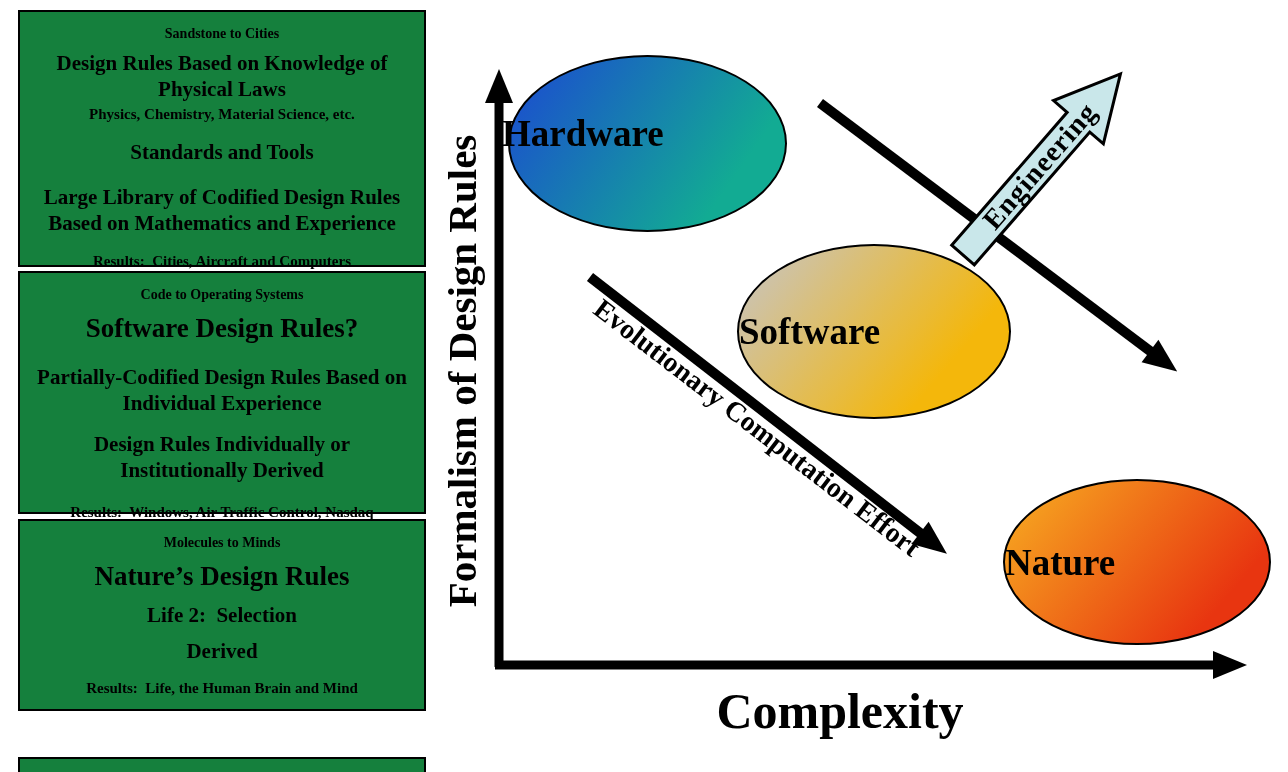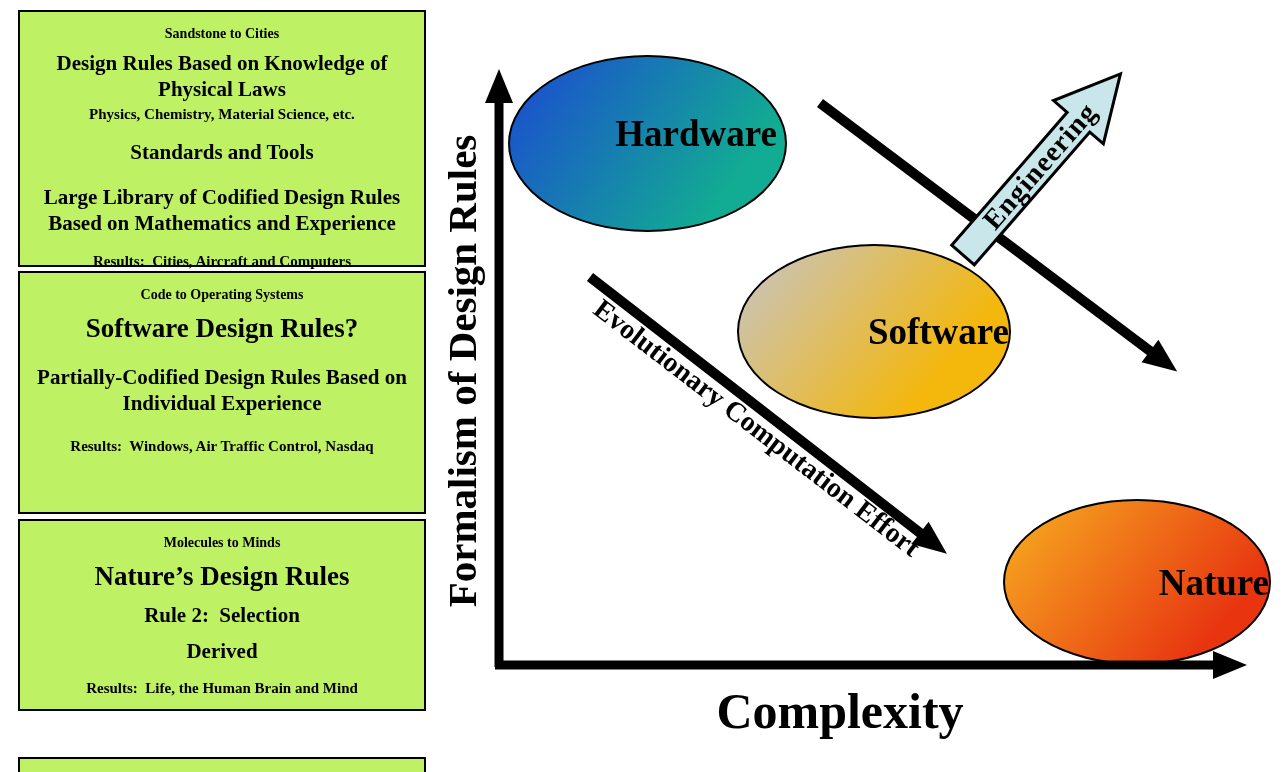--- a/index.html
+++ b/index.html
@@ -5,47 +5,47 @@
   html,body { margin:0; padding:0; background:#ffffff; }
   .stage {
     position:relative; width:1288px; height:772px; overflow:hidden;
     background:#ffffff; color:#000;
     font-family:"Liberation Serif", "DejaVu Serif", serif;
   }
 
   
   .panel {
     position:absolute; left:18px; width:408px;
-    background:#bef264; border:2px solid #000; box-sizing:border-box;
+    background:#15803d; border:2px solid #000; box-sizing:border-box;
     text-align:center; font-weight:bold;
   }
   .panel .kicker { font-size:14px; margin-top:14px; }
   .panel .title  { font-size:29px; margin:10px 4px 0; }
   .panel.p2 .title, .panel.p3 .title { font-size:27px; }
   .p-md { font-size:21px; line-height:1.25; margin:0 6px; white-space:pre-wrap; }
   .p-sm { font-size:15px; line-height:1.25; margin:0 6px; white-space:pre-wrap; }
   .mt2{margin-top:2px}.mt8{margin-top:8px}.mt10{margin-top:10px}.mt12{margin-top:12px}
   .mt14{margin-top:14px}.mt16{margin-top:16px}.mt18{margin-top:18px}.mt20{margin-top:20px}
   .panel1 { top:10px;  height:257px; }
   .panel2 { top:271px; height:243px; }
   .panel3 { top:519px; height:192px; }
   .panel4 { top:757px; height:20px; }
 
   
   .bubble {
     position:absolute; border-radius:50%; border:2px solid #000;
-    display:flex; align-items:center; justify-content:flex-end;
+    display:flex; align-items:center; justify-content:flex-start;
   }
   .bubble span { font-weight:bold; font-size:37px; }
   .bubble.hardware { left:508px; top:55px;  width:275px; height:173px;
     background:linear-gradient(125deg,#1b52cc 8%,#12ab93 78%); }
   .bubble.hardware span { transform:translate(-8px,-10px); }
   .bubble.software { left:737px; top:244px; width:270px; height:171px;
     background:linear-gradient(130deg,#c9c4bc 5%,#f4b70b 75%); }
-  .bubble.nature   { left:1003px; top:499px; width:264px; height:162px;
+  .bubble.nature   { left:1003px; top:479px; width:264px; height:162px;
     background:linear-gradient(130deg,#f59d1f 12%,#e83510 80%); }
 
   
   .overlay { position:absolute; left:0; top:0; pointer-events:none; }
 
   
   .flabel { position:absolute; font-weight:bold; white-space:nowrap; }
   .ylabel { left:462px; top:371px; font-size:41px;
             transform:translate(-50%,-50%) rotate(-90deg); }
   .xlabel { left:840px; top:711px; font-size:50px;
@@ -68,27 +68,29 @@
     <p class="p-md mt18">Large Library of Codified Design Rules
 Based on Mathematics and Experience</p>
     <p class="p-sm mt16">Results:  Cities, Aircraft and Computers</p>
   </section>
 
   <section class="panel panel2 p2">
     <div class="kicker mt20">Code to Operating Systems</div>
     <h2 class="title mt12">Software Design Rules?</h2>
     <p class="p-md mt20">Partially-Codified Design Rules Based on
 Individual Experience</p>
+    <p class="p-md mt14">Design Rules Individually or
+Institutionally Derived</p>
     <p class="p-sm mt20">Results:  Windows, Air Traffic Control, Nasdaq</p>
   </section>
 
   <section class="panel panel3 p3">
     <div class="kicker mt20">Molecules to Minds</div>
     <h2 class="title mt10">Nature’s Design Rules</h2>
-    <p class="p-md mt10">Rule 2:  Selection</p>
+    <p class="p-md mt10">Life 2:  Selection</p>
     <p class="p-md mt10">Derived</p>
     <p class="p-sm mt14">Results:  Life, the Human Brain and Mind</p>
   </section>
 
   <section class="panel panel4"></section>
 
   <div class="bubble hardware">
     <span>Hardware</span>
   </div>
   <div class="bubble software">

